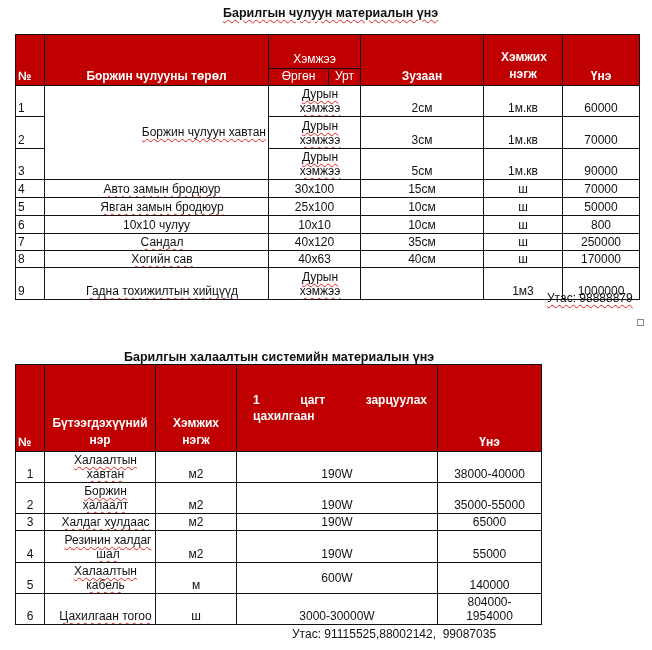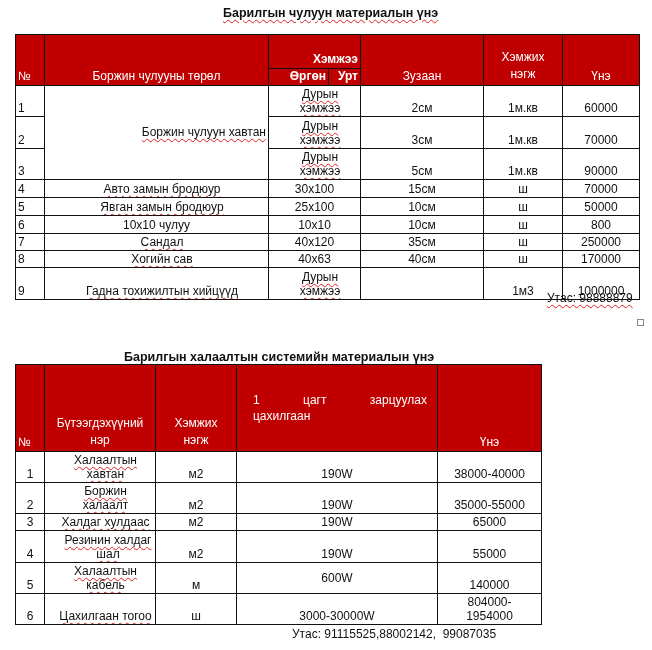--- a/index.html
+++ b/index.html
@@ -7,22 +7,22 @@
     width: 652px; height: 650px; position: relative; overflow: hidden;
     font-family: "Liberation Sans", sans-serif; font-size: 12px; color: #111;
   }
   .title {
     position: absolute; font-weight: bold; font-size: 12.5px; color: #111;
     white-space: nowrap;
   }
   .sq { text-decoration: underline wavy #d22; text-decoration-thickness: 1px; text-underline-offset: 2px; padding-left: 11px; }
   table { position: absolute; border-collapse: collapse; table-layout: fixed; }
   td, th { border: 1px solid #111; padding: 0 2px; overflow: hidden; line-height: 14px; }
-  th { background: #c00000; color: #ffffff; font-weight: normal; font-size: 12px; vertical-align: bottom; padding-bottom: 2px; }
-  th.light { font-weight: bold; text-align: right; }
+  th { background: #c00000; color: #ffffff; font-weight: bold; font-size: 12px; vertical-align: bottom; padding-bottom: 2px; }
+  th.light { font-weight: normal; }
   td { vertical-align: bottom; text-align: center; font-size: 12px; padding-bottom: 1px; }
   td.left { text-align: left; }
   td.vmid { vertical-align: middle; text-align: right; }
   th.l { text-align: left; }
   .phone { position: absolute; font-size: 12px; white-space: nowrap; color: #111; }
   .marker { position: absolute; width: 5px; height: 5px; border: 1px solid #888; }
   .wl { display: flex; justify-content: space-between; }
 </style>
 </head>
 <body>

